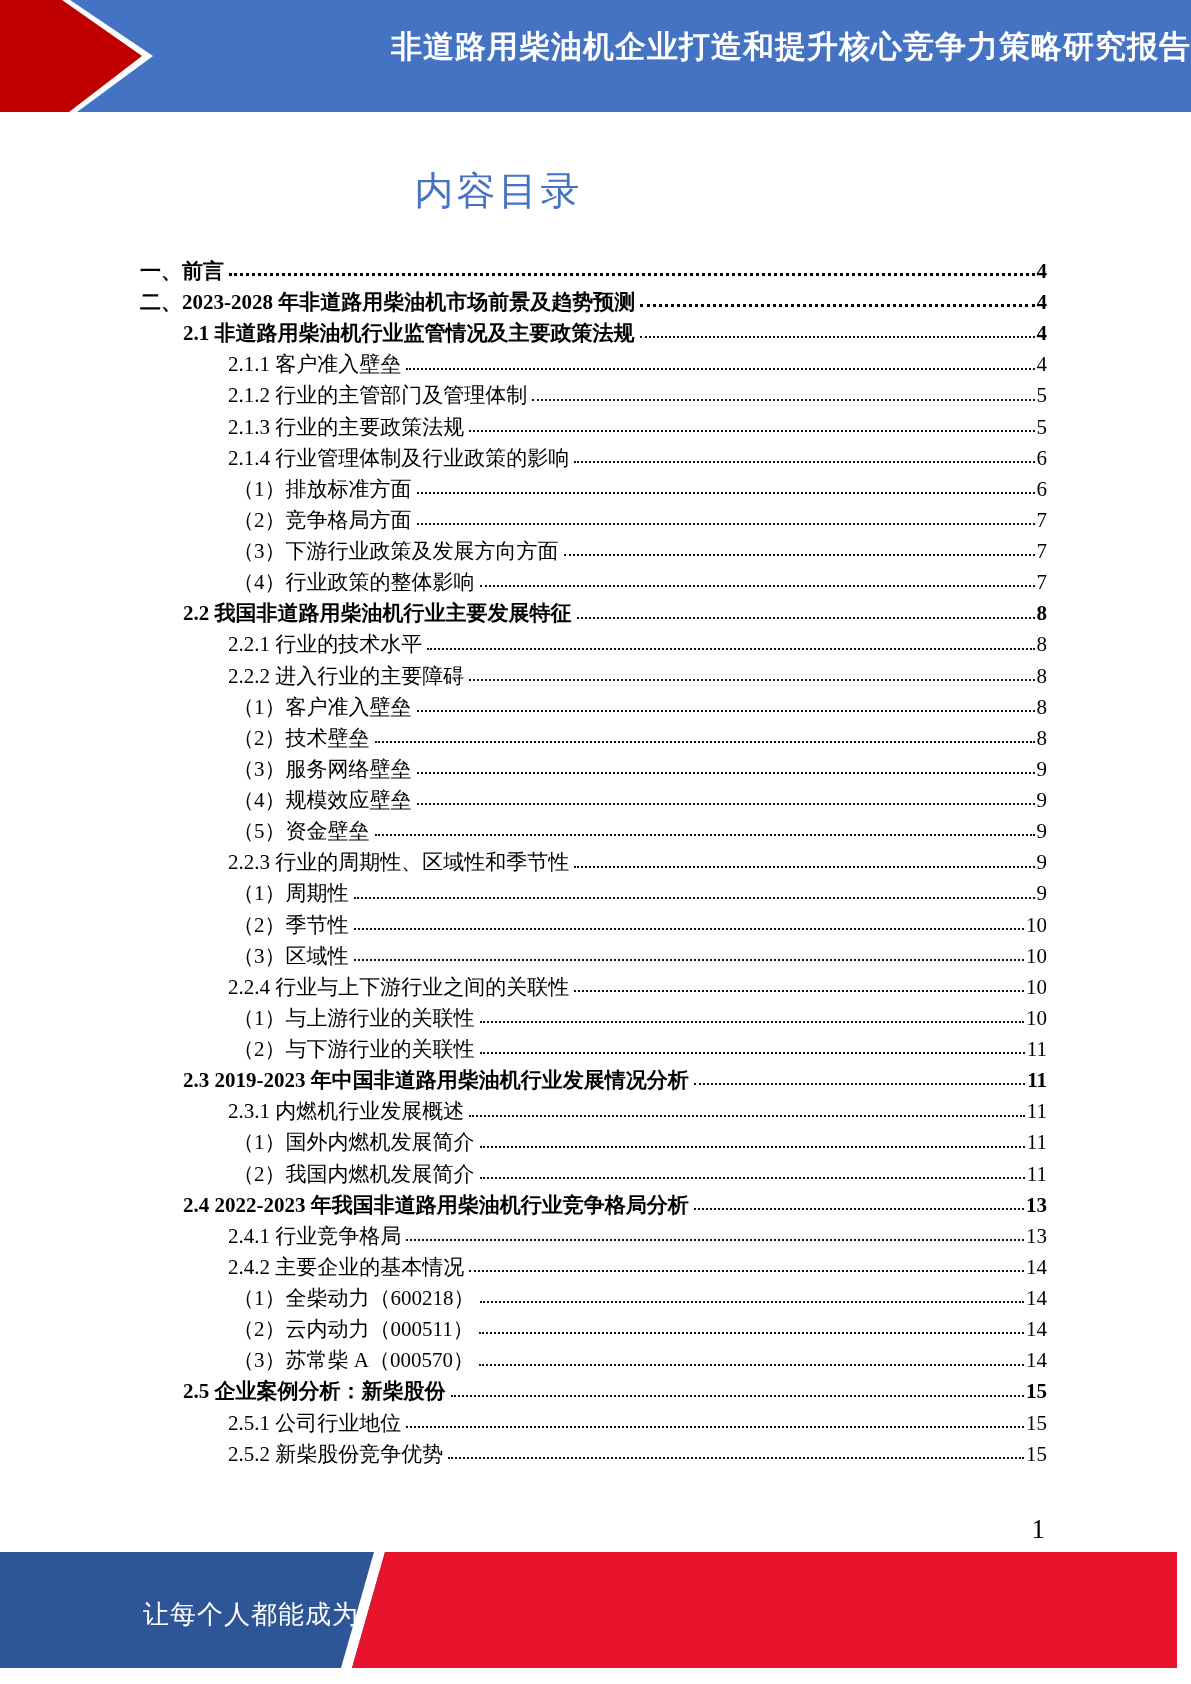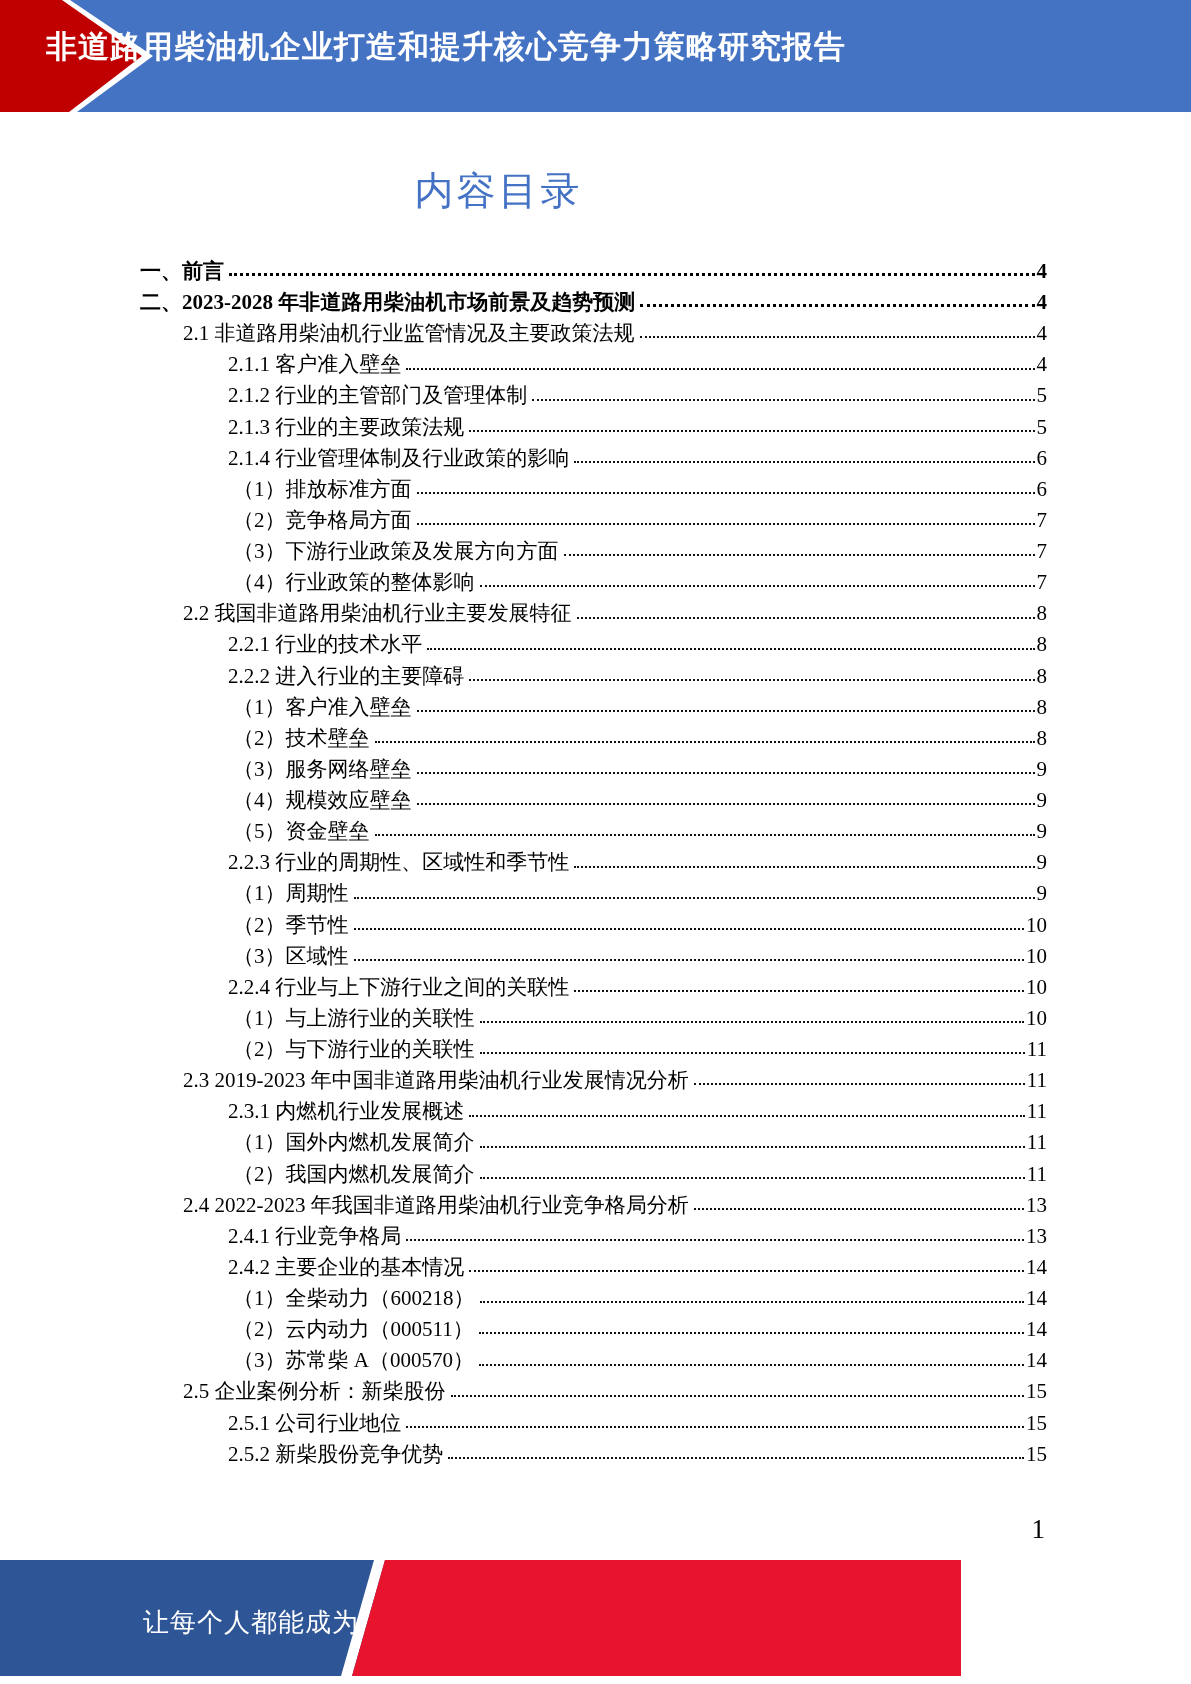--- a/index.html
+++ b/index.html
@@ -16,21 +16,21 @@
     overflow:hidden;
   }
   
   .header-band{
     position:absolute;top:0;left:0;width:1191px;height:112px;
     background:var(--header-blue);
   }
   .header-arrow{position:absolute;top:0;left:0;width:170px;height:112px;}
   .header-title{
     position:absolute;top:26px;left:0;width:1191px;box-sizing:border-box;
-    padding-left:46px;text-align:left;
+    padding-left:46px;text-align:right;
     color:#ffffff;font-size:31px;font-weight:bold;letter-spacing:1px;
     font-family:"Liberation Sans","DejaVu Sans",sans-serif;
   }
   
   .toc-title{
     position:absolute;top:164px;left:0;width:997px;text-align:center;
     color:var(--toc-title-blue);font-size:39px;letter-spacing:3px;
     font-family:"Liberation Serif","DejaVu Serif",serif;
   }
   .toc-list{
@@ -41,31 +41,31 @@
   .toc-line .lbl{white-space:pre;line-height:1.15;}
   .toc-line .pg{white-space:pre;line-height:1.15;}
   .toc-line .dots{
     flex:1;min-width:12px;
     border-bottom:2.4px dotted #111;
     margin:0 2px 7px 5px;
   }
   .toc-line.bold{font-weight:bold;text-align:center;}
   .toc-line.bold .dots{border-bottom-width:3px;border-bottom-color:#000;}
   .lvl1{padding-left:0;}
-  .lvl2{padding-left:43px;}
+  .lvl2{padding-left:43px;font-weight:bold;}
   .lvl3{padding-left:88px;}
   .lvl4{padding-left:93px;}
   
   .page-number{
     position:absolute;top:1514px;right:146px;
     font-size:27px;color:#000;
   }
   
   .footer-band{
-    position:absolute;left:0;bottom:8px;width:961px;height:116px;
+    position:absolute;left:0;bottom:16px;width:1177px;height:116px;
     background:var(--footer-blue);overflow:hidden;
   }
   .footer-red-region{
     position:absolute;inset:0;background:var(--footer-red);
     clip-path:polygon(385px 0, 100% 0, 100% 100%, 352px 100%);
   }
   .footer-slash{
     position:absolute;inset:0;background:#ffffff;
     clip-path:polygon(374px 0, 385px 0, 352px 100%, 341px 100%);
   }

